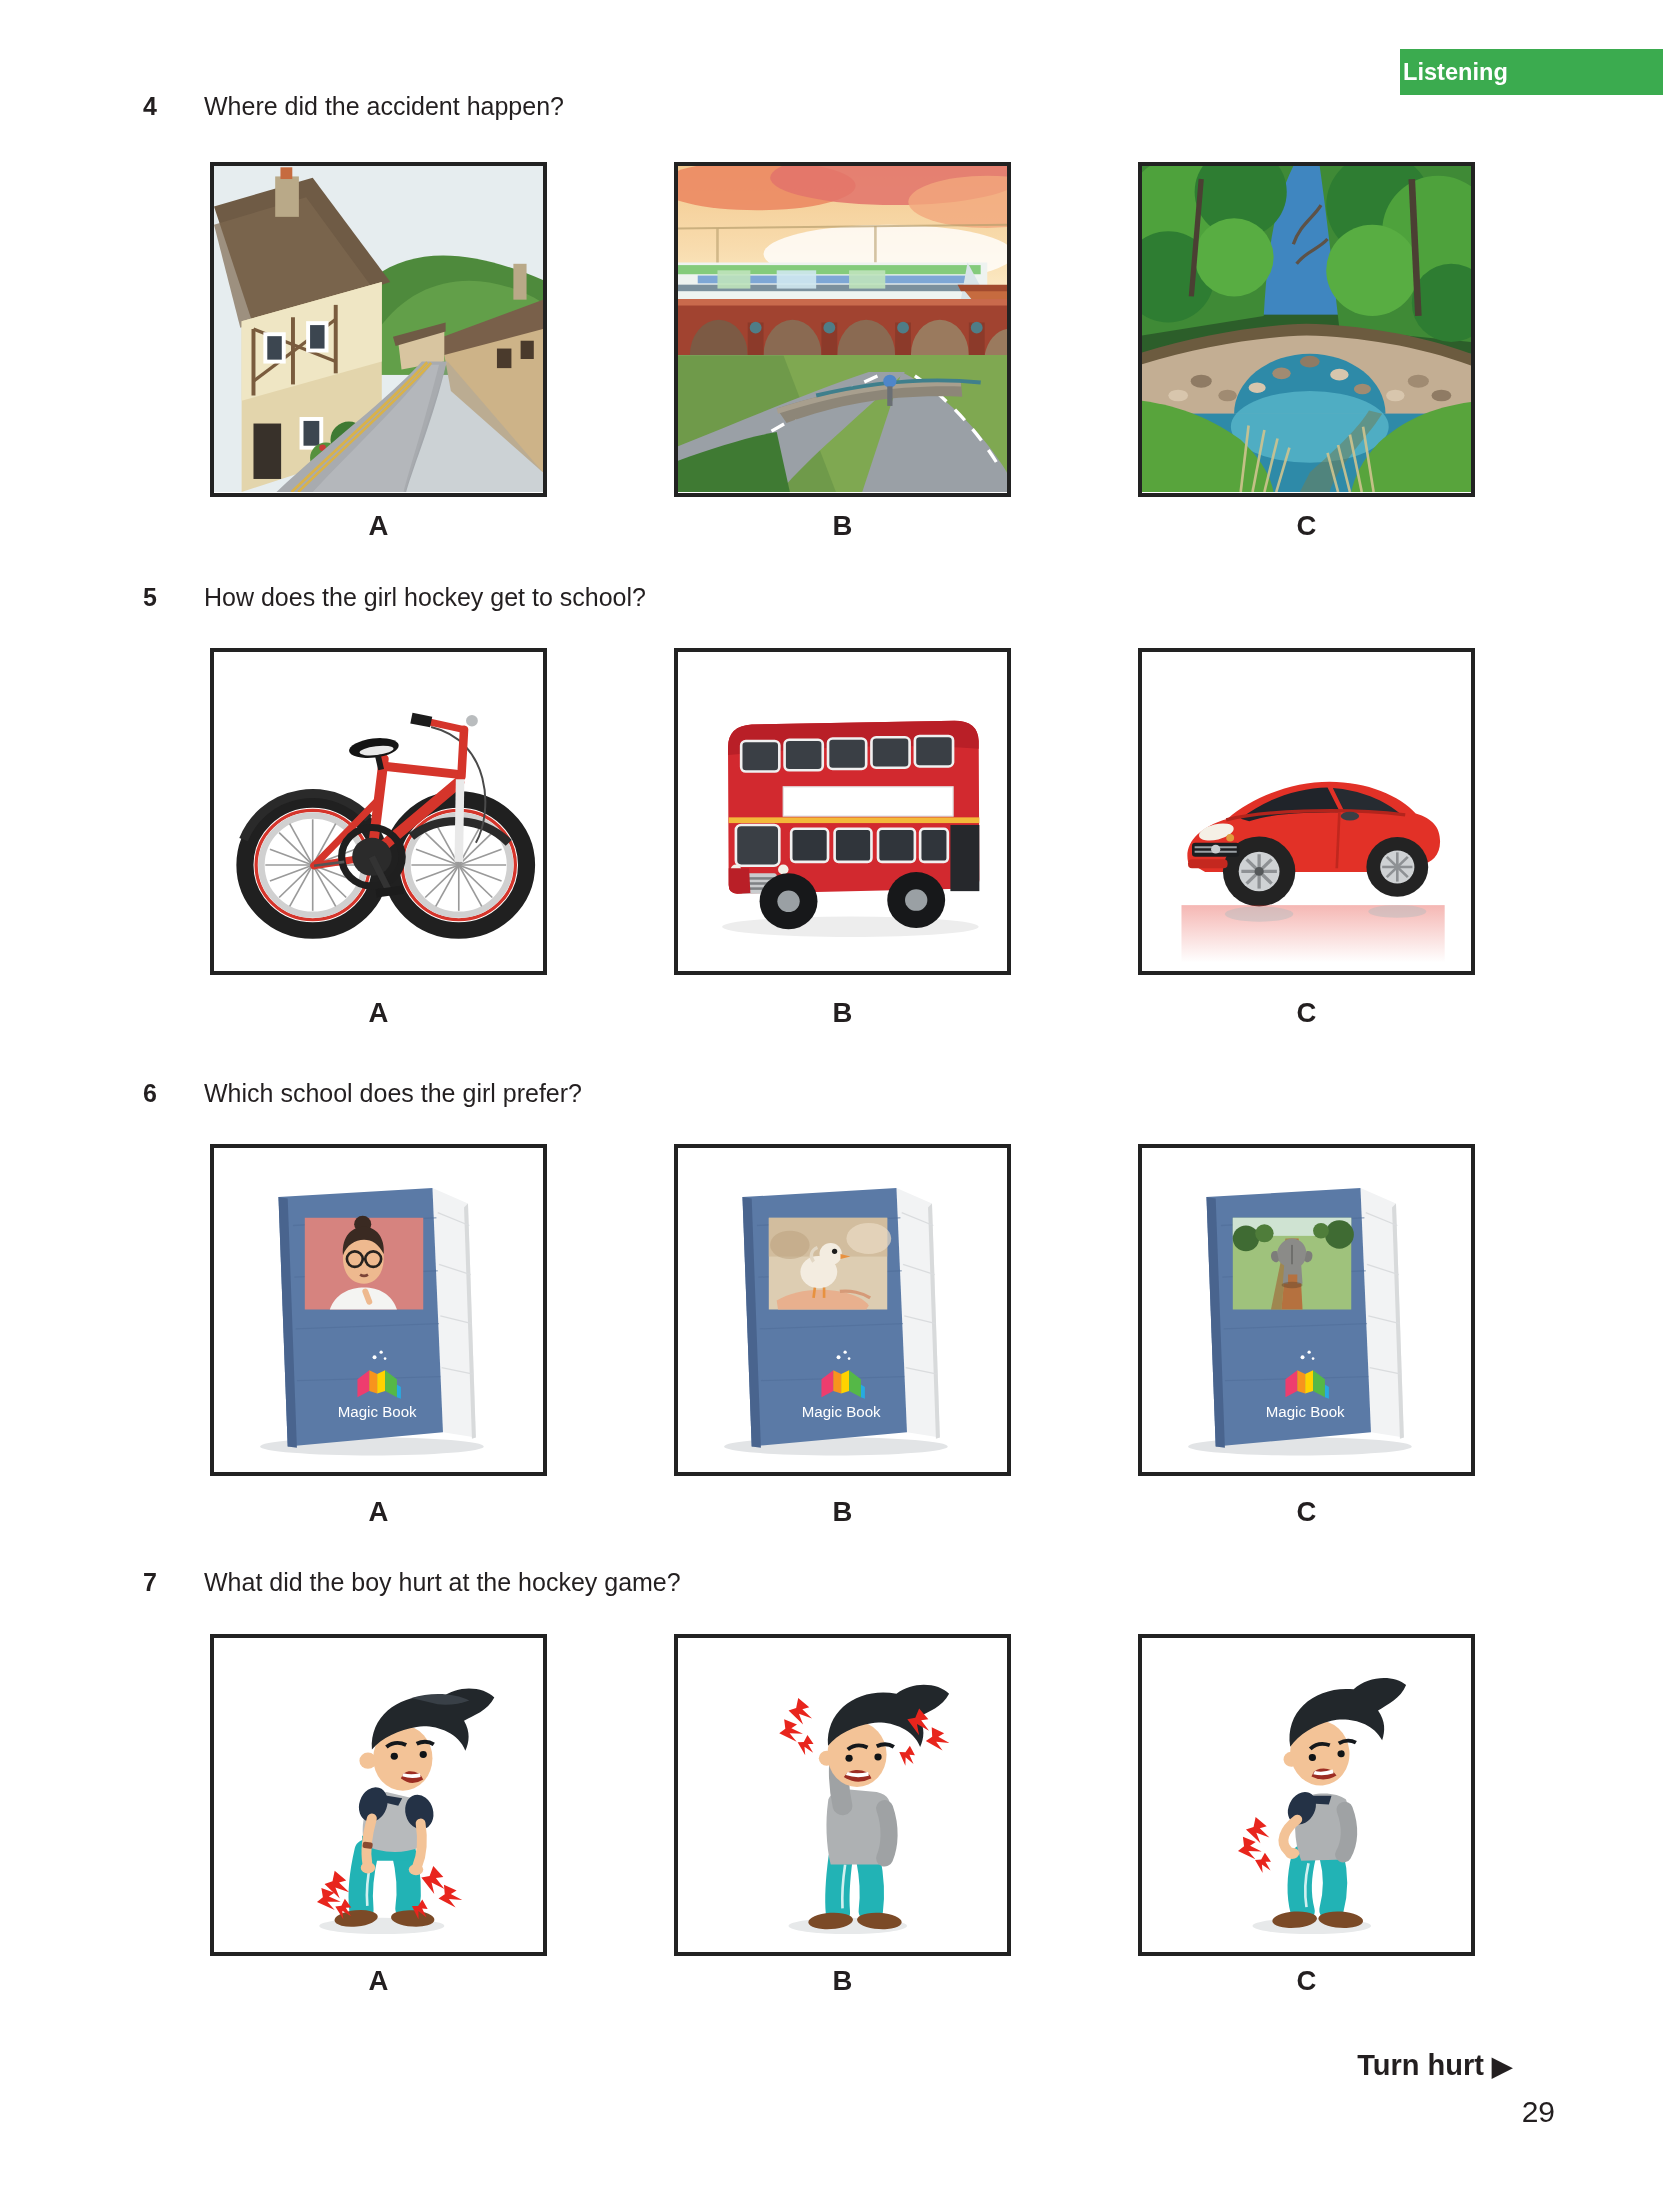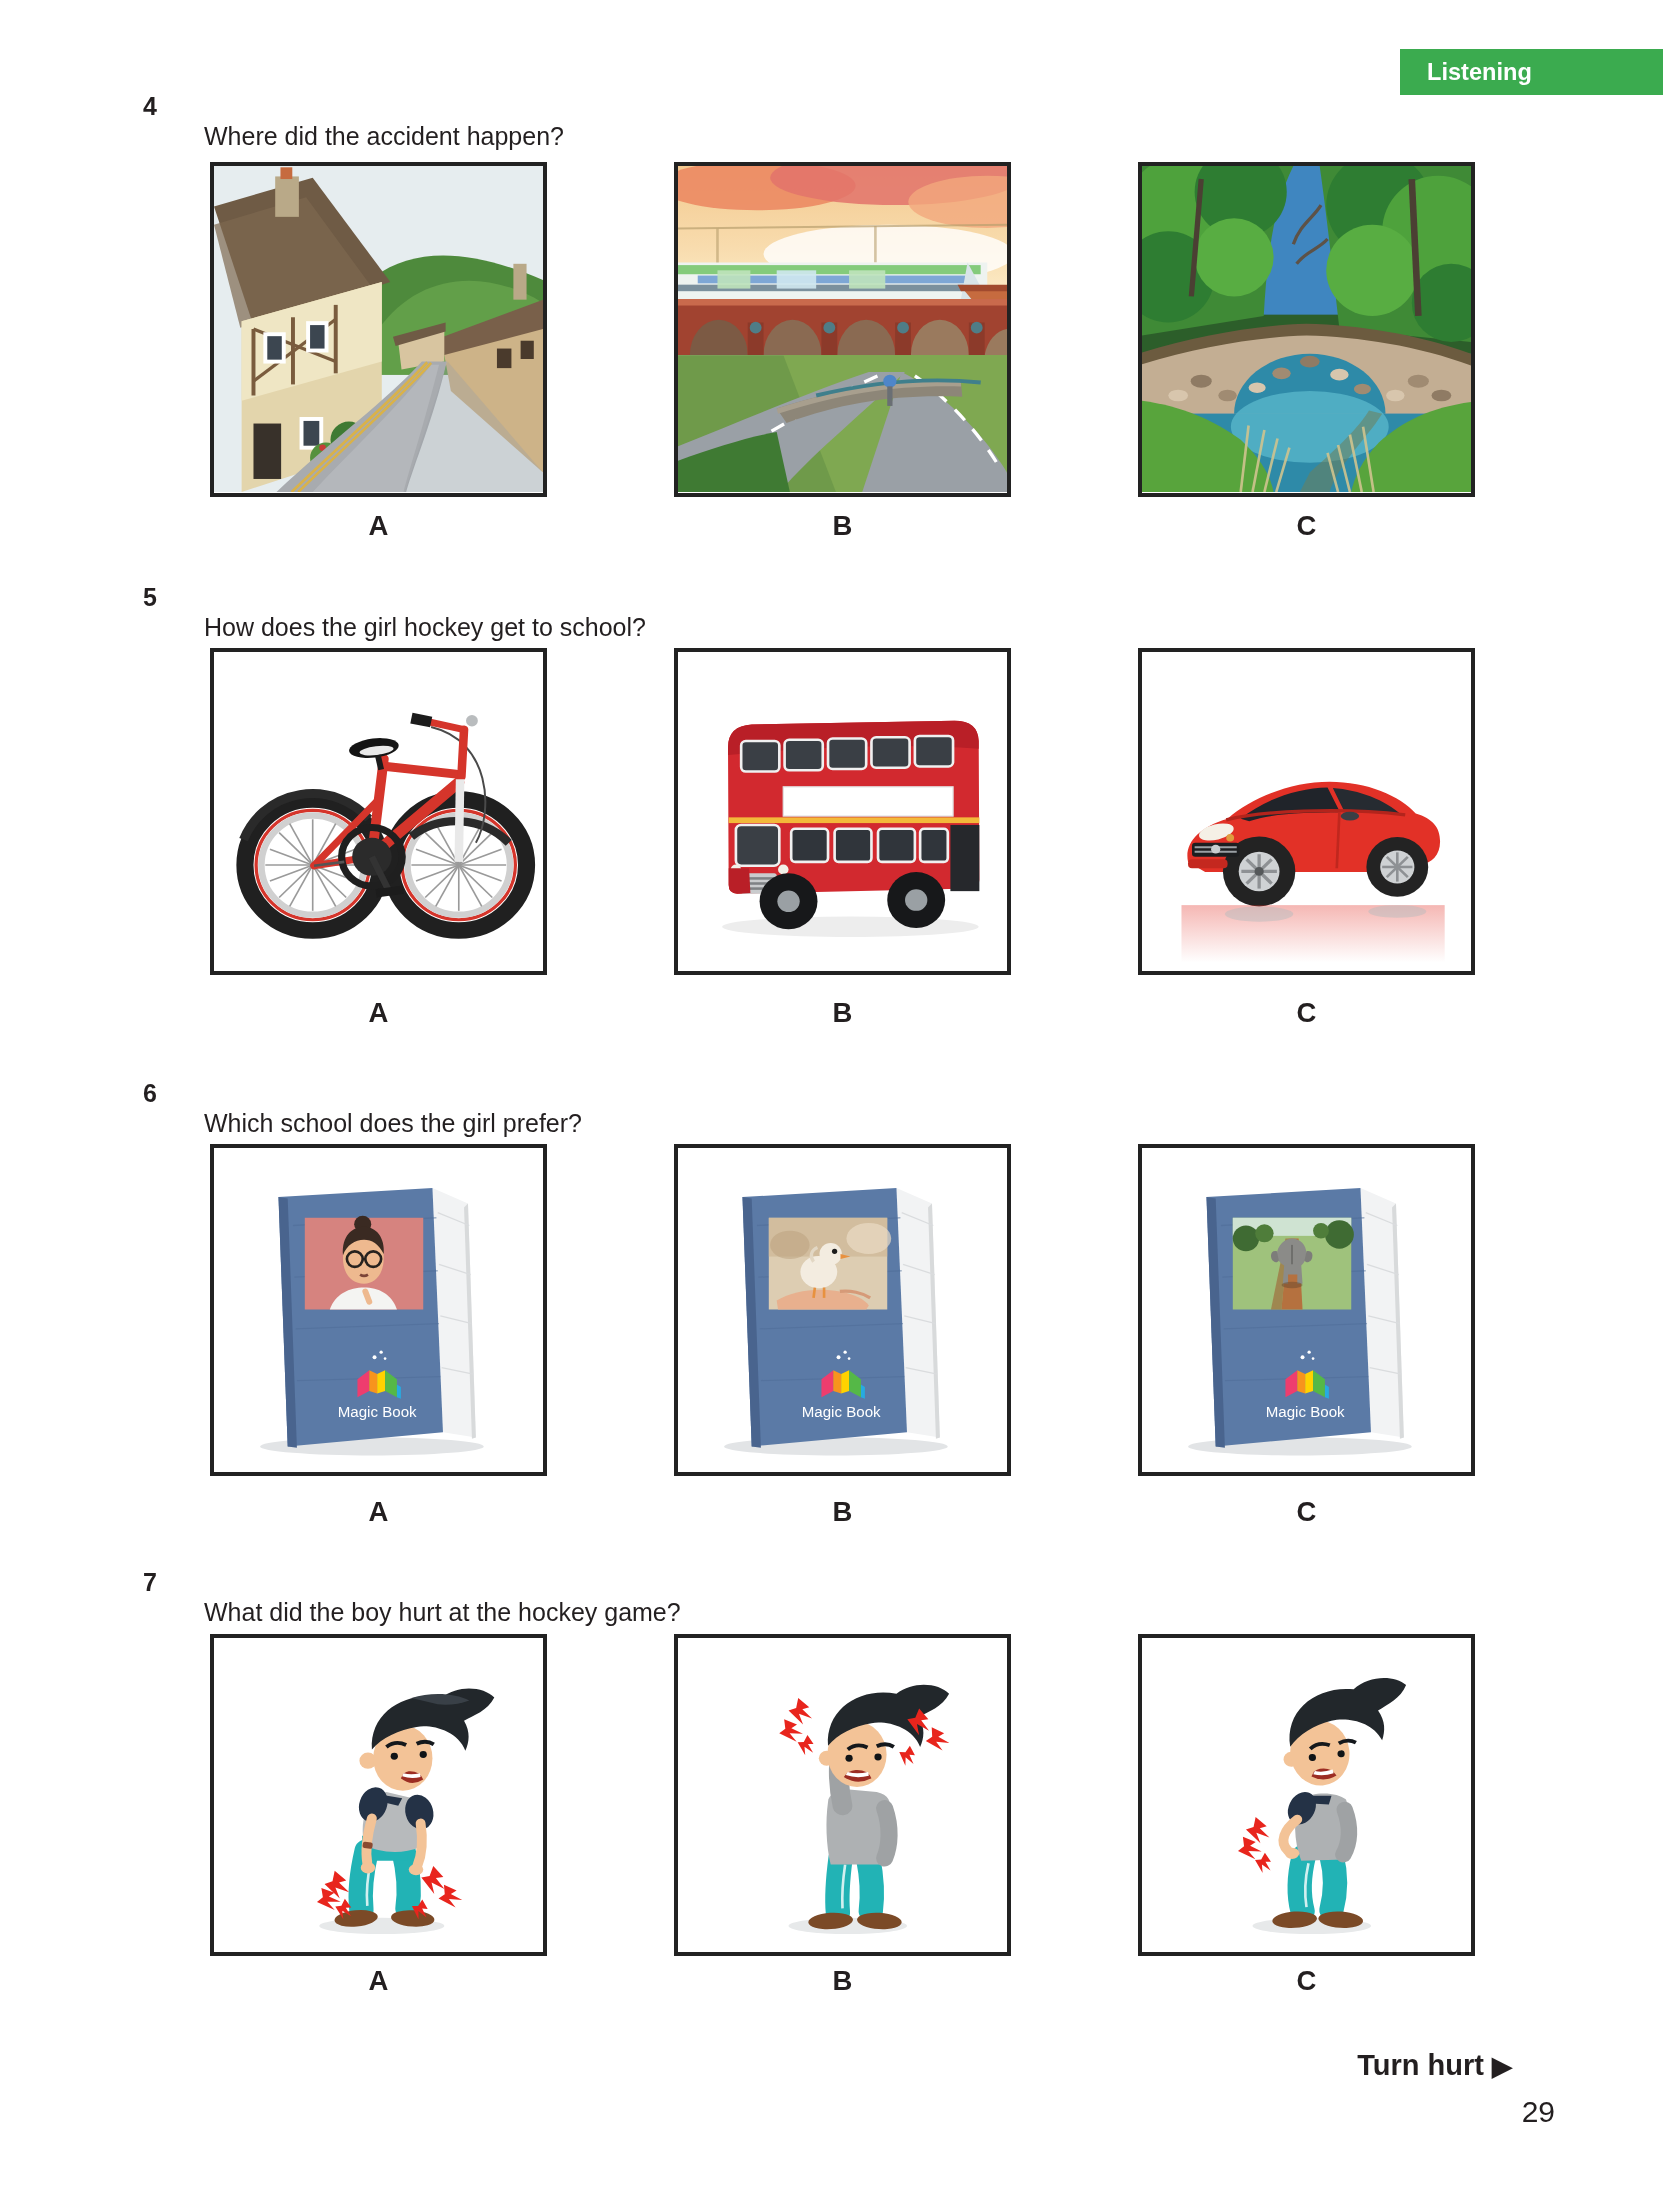--- a/index.html
+++ b/index.html
@@ -1,19 +1,19 @@
 <!DOCTYPE html>
 <html style="font-size:10.5px"><head>
 <meta charset="utf-8">
 <style>
   html,body{margin:0;padding:0;background:#ffffff;font-family:"Liberation Sans",sans-serif;color:#231f20;}
   .page{position:relative;width:1664px;height:2205px;background:#ffffff;overflow:hidden;}
-  .tab{position:absolute;left:1400px;top:49px;width:264px;height:46px;background:#3bab4f;box-sizing:border-box;padding-left:27px;line-height:46px;color:#ffffff;font-weight:bold;font-size:23.6px;}
+  .tab{position:absolute;left:1400px;top:49px;width:264px;height:46px;background:#3bab4f;box-sizing:border-box;padding-left:3px;line-height:46px;color:#ffffff;font-weight:bold;font-size:23.6px;}
   .qnum{position:absolute;left:143px;font-size:25px;font-weight:bold;}
-  .qtext{position:absolute;left:204px;font-size:25px;margin-top:30px;}
+  .qtext{position:absolute;left:204px;font-size:25px;}
   .optbox{position:absolute;width:337px;border:4.6px solid #222222;background:#ffffff;box-sizing:border-box;overflow:hidden;}
   .optbox svg{display:block;width:100%;height:100%;}
   .optlabel{position:absolute;width:337px;text-align:center;font-size:27.5px;font-weight:bold;}
   .turnover{position:absolute;top:2049px;right:152px;font-size:29px;font-weight:bold;}
   .turnover .arrow{font-size:26px;}
   .pagenum{position:absolute;top:2095px;right:109px;font-size:30px;}
   .footerbar{position:absolute;left:0;top:2140px;width:1664px;height:65px;background:#3bab4f;color:#ffffff;font-weight:bold;font-size:29px;text-align:center;line-height:65px;}
 </style>
 </head>
 <body>

